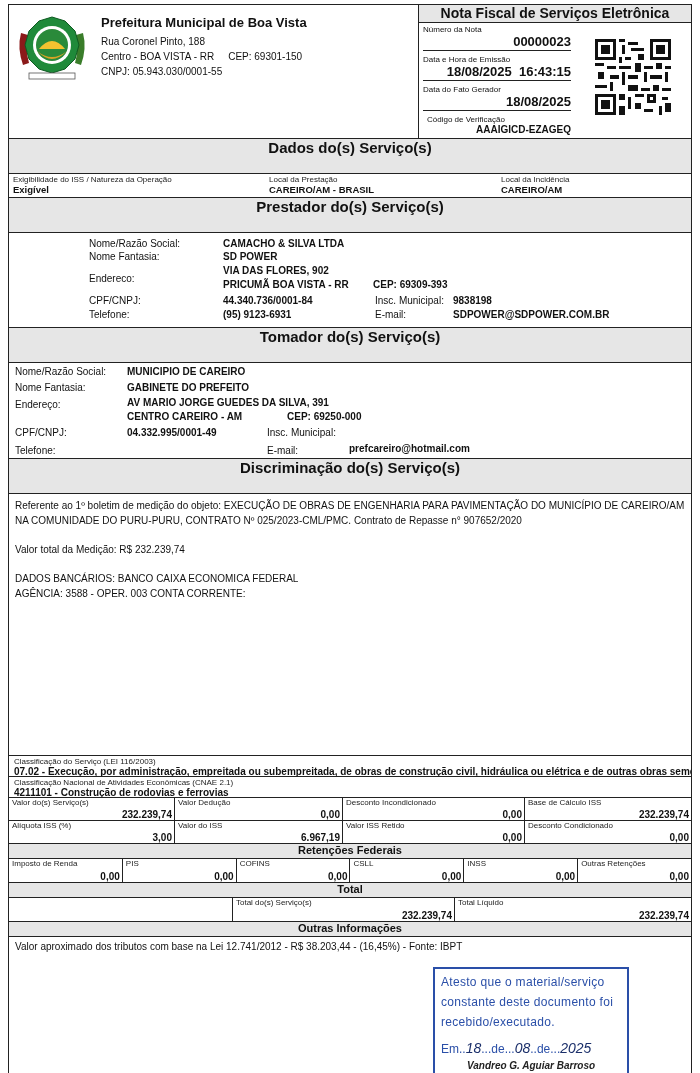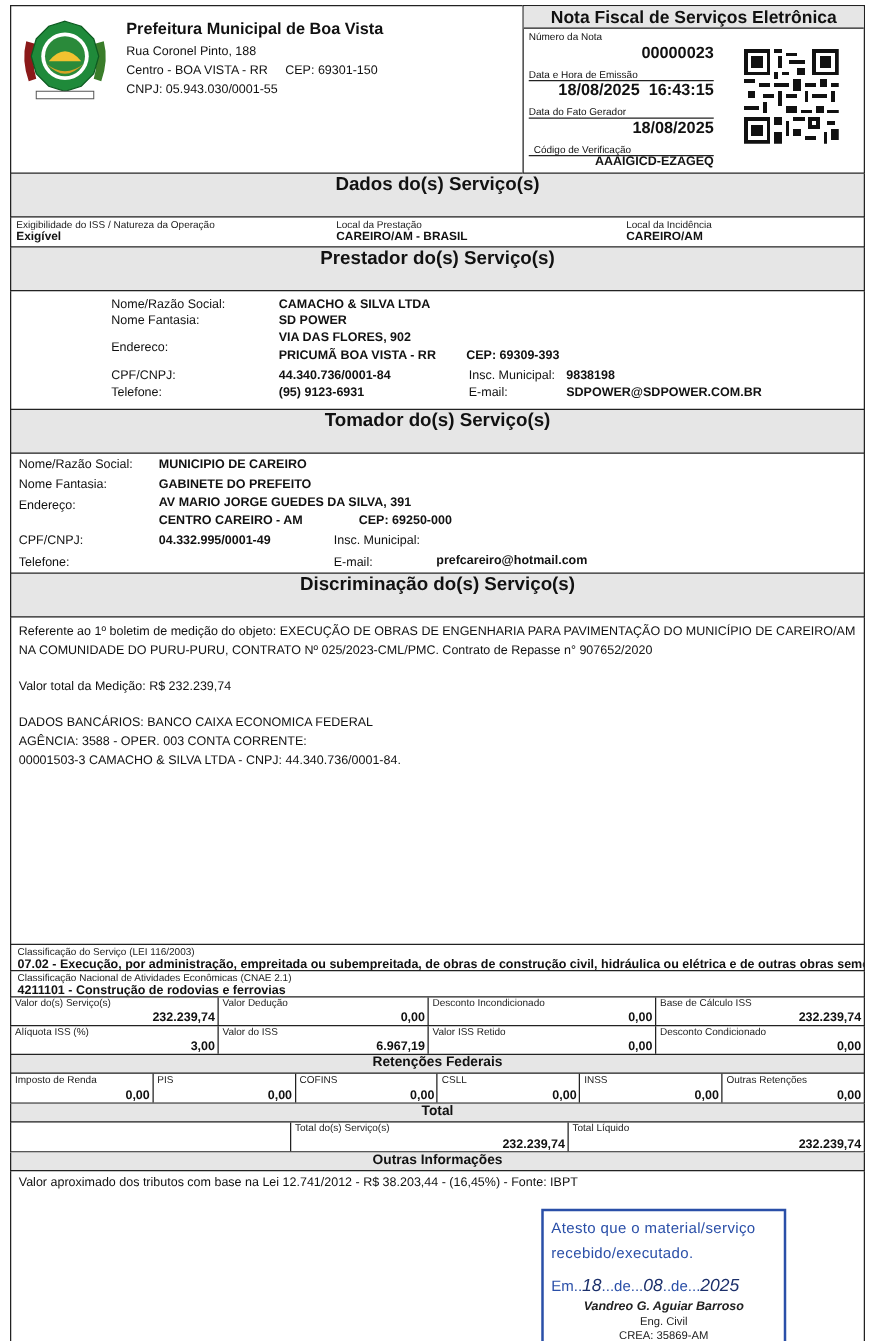--- a/index.html
+++ b/index.html
@@ -16,21 +16,21 @@
   .top-left { width: 410px; border: 1.5px solid #222; border-right: none; position: relative; }
   .logo { position: absolute; left: 6px; top: 8px; width: 74px; height: 70px; }
   .org { position: absolute; left: 92px; top: 10px; }
   .org-name { font-weight: bold; font-size: 13px; margin-bottom: 4px; }
   .org-line { font-size: 10px; line-height: 15px; }
   .org-line span { margin-left: 14px; }
   .top-right { width: 274px; border: 1.5px solid #222; position: relative; }
   .nf-title { background: #e6e6e6; border-bottom: 1.5px solid #222; font-weight: bold; font-size: 14px; text-align: center; height: 18px; line-height: 16px; }
   .nf-block { position: absolute; left: 4px; width: 148px; }
   .nf-block .l { font-size: 8px; }
-  .nf-block .v { font-weight: bold; font-size: 13px; text-align: right; border-bottom: 1.5px solid #222; padding-bottom: 15px; }
+  .nf-block .v { font-weight: bold; font-size: 13px; text-align: right; border-bottom: 1.5px solid #222; padding-bottom: 1px; }
   .qr { position: absolute; right: 20px; top: 34px; width: 76px; height: 76px; }
 
   
   .dados-row { border: 1.5px solid #222; border-top: none; height: 24px; position: relative; }
   .dados-row .c { position: absolute; top: 1px; }
 
   
   .party { border: 1.5px solid #222; border-top: none; position: relative; font-size: 10px; }
   .party .f { position: absolute; }
   .party .b { font-weight: bold; }
@@ -216,21 +216,20 @@
     <div class="f" style="left:258px; top:82px">E-mail:</div>
     <div class="f b" style="left:340px; top:80px">prefcareiro@hotmail.com</div>
   </div>
 
   <div class="hdr">Discriminação do(s) Serviço(s)</div>
   <div class="disc">
     <p>Referente ao 1º boletim de medição do objeto: EXECUÇÃO DE OBRAS DE ENGENHARIA PARA PAVIMENTAÇÃO DO MUNICÍPIO DE CAREIRO/AM NA COMUNIDADE DO PURU-PURU, CONTRATO Nº 025/2023-CML/PMC. Contrato de Repasse n° 907652/2020</p>
     <p>Valor total da Medição: R$ 232.239,74</p>
     <div>DADOS BANCÁRIOS: BANCO CAIXA ECONOMICA FEDERAL</div>
     <div>AGÊNCIA: 3588 - OPER. 003 CONTA CORRENTE:</div>
-    <div>00001503-3 CAMACHO &amp; SILVA LTDA - CNPJ: 44.340.736/0001-84.</div>
   </div>
 
   <div class="cls">
     <div class="lbl">Classificação do Serviço (LEI 116/2003)</div>
     <div class="val">07.02 - Execução, por administração, empreitada ou subempreitada, de obras de construção civil, hidráulica ou elétrica e de outras obras semelhantes</div>
   </div>
   <div class="cls">
     <div class="lbl">Classificação Nacional de Atividades Econômicas (CNAE 2.1)</div>
     <div class="val">4211101 - Construção de rodovias e ferrovias</div>
   </div>
@@ -311,20 +310,21 @@
         <div class="lbl">Total Líquido</div>
         <div class="num">232.239,74</div>
       </div>
   </div>
 
   <div class="hdr sm">Outras Informações</div>
   <div class="outras">
     <div>Valor aproximado dos tributos com base na Lei 12.741/2012 - R$ 38.203,44 - (16,45%) - Fonte: IBPT</div>
     <div class="stamp">
       <div class="t">Atesto que o material/serviço</div>
+      <div class="t">constante deste documento foi</div>
       <div class="t">recebido/executado.</div>
       <div class="date">
         <span>Em</span>..<span class="hw">18</span>...<span>de</span>...<span class="hw">08</span>..<span>de</span>...<span class="hw">2025</span>
       </div>
       <div class="sig">Vandreo G. Aguiar Barroso</div>
       <div class="sig2">Eng. Civil</div>
       <div class="sig2" style="font-weight:normal">CREA: 35869-AM</div>
       <div class="line"></div>
       <div class="ass">Assinatura</div>
     </div>

